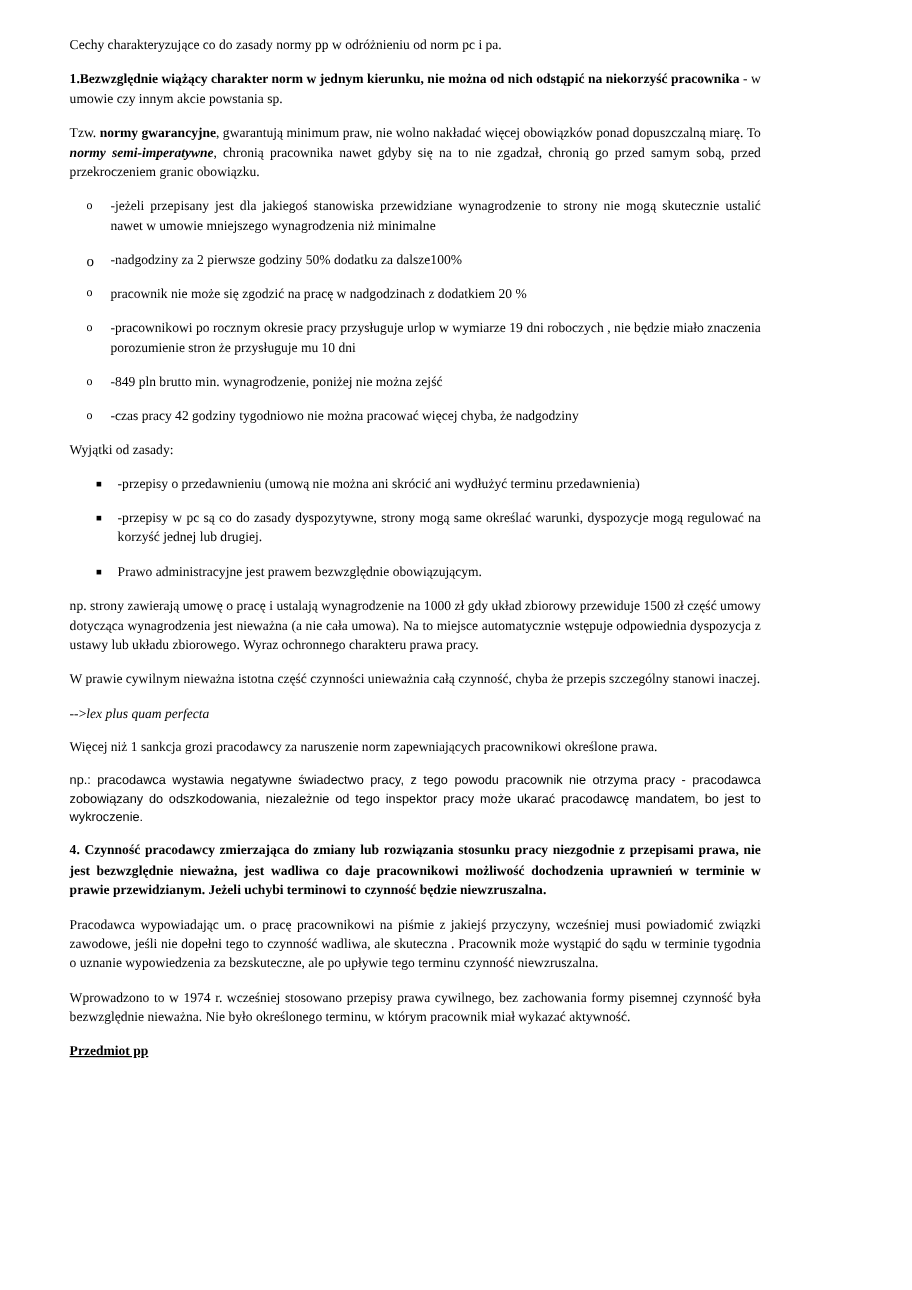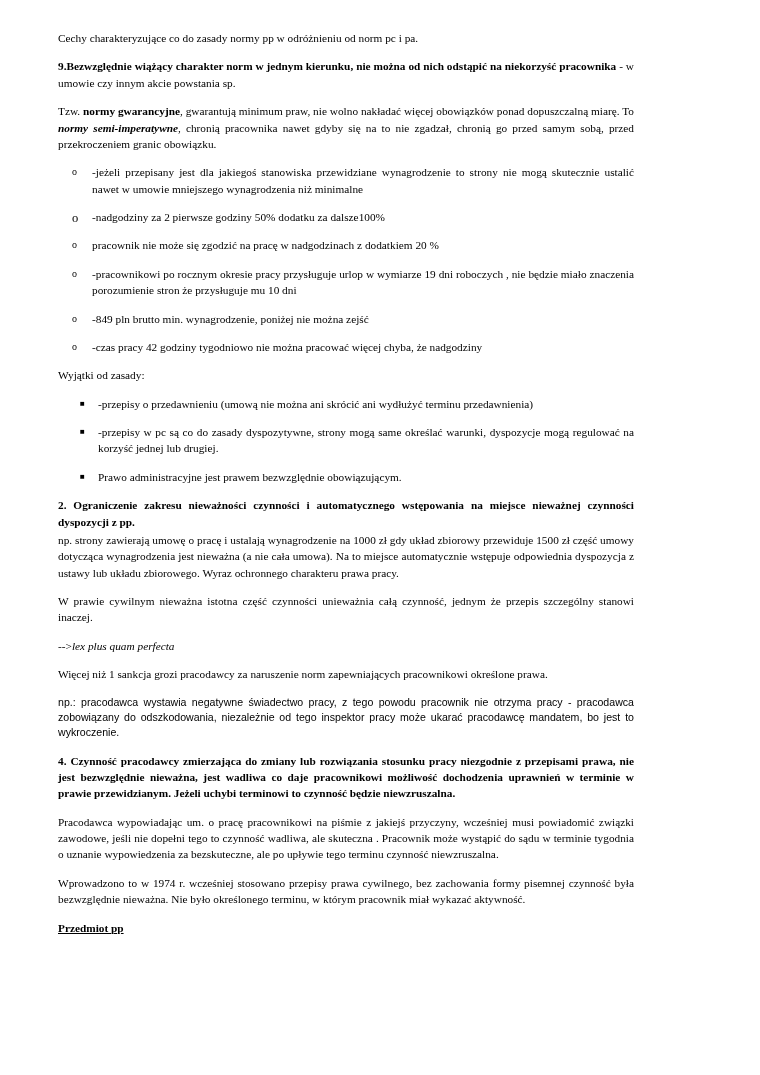--- a/index.html
+++ b/index.html
@@ -73,21 +73,21 @@
   .sp-before { margin-top: 10px; }
 </style>
 </head>
 <body>
 
 <div class="page">
 
   <p>Cechy charakteryzujące co do zasady normy pp w odróżnieniu od norm pc i pa.</p>
 
   <p>
-    <span class="b">9.Bezwzględnie wiążący charakter norm w jednym kierunku, nie można od nich odstąpić na niekorzyść pracownika</span><span> - w umowie czy innym akcie powstania sp.</span>
+    <span class="b">1.Bezwzględnie wiążący charakter norm w jednym kierunku, nie można od nich odstąpić na niekorzyść pracownika</span><span> - w umowie czy innym akcie powstania sp.</span>
   </p>
 
   <p>
     <span>Tzw. </span><span class="b">normy gwarancyjne</span><span>, gwarantują minimum praw, nie wolno nakładać więcej obowiązków ponad dopuszczalną miarę. To </span><span class="bi">normy semi-imperatywne</span><span>, chronią pracownika nawet gdyby się na to nie zgadzał, chronią go przed samym sobą, przed przekroczeniem granic obowiązku.</span>
   </p>
 
   <ul class="circles">
     <li><span class="marker">o</span><span>-jeżeli przepisany jest dla jakiegoś stanowiska przewidziane wynagrodzenie to strony nie mogą skutecznie ustalić nawet w umowie mniejszego wynagrodzenia niż minimalne</span></li>
     <li class="big"><span class="marker">o</span><span>-nadgodziny za 2 pierwsze godziny 50% dodatku za dalsze100%</span></li>
     <li><span class="marker">o</span><span>pracownik nie może się zgodzić na pracę w nadgodzinach z dodatkiem 20 %</span></li>
@@ -97,26 +97,23 @@
   </ul>
 
   <p>Wyjątki od zasady:</p>
 
   <ul class="squares">
     <li><span class="marker">■</span><span>-przepisy o przedawnieniu (umową nie można ani skrócić ani wydłużyć terminu przedawnienia)</span></li>
     <li><span class="marker">■</span><span>-przepisy w pc są co do zasady dyspozytywne, strony mogą same określać warunki, dyspozycje mogą regulować na korzyść jednej lub drugiej.</span></li>
     <li><span class="marker">■</span><span>Prawo administracyjne jest prawem bezwzględnie obowiązującym.</span></li>
   </ul>
 
-  <p class="tight">
-    <span class="b">2. Ograniczenie zakresu nieważności czynności i automatycznego wstępowania na miejsce nieważnej czynności dyspozycji z pp.</span>
-  </p>
   <p>np. strony zawierają umowę o pracę i ustalają wynagrodzenie na 1000 zł gdy układ zbiorowy przewiduje 1500 zł część umowy dotycząca wynagrodzenia jest nieważna (a nie cała umowa). Na to miejsce automatycznie wstępuje odpowiednia dyspozycja z ustawy lub układu zbiorowego. Wyraz ochronnego charakteru prawa pracy.</p>
 
-  <p>W prawie cywilnym nieważna istotna  część czynności unieważnia całą czynność, jednym że przepis szczególny stanowi inaczej.</p>
+  <p>W prawie cywilnym nieważna istotna  część czynności unieważnia całą czynność, chyba że przepis szczególny stanowi inaczej.</p>
 
 
   <p>
     <span>--&gt;</span><span class="i">lex plus quam perfecta</span>
   </p>
 
   <p>Więcej niż 1 sankcja grozi pracodawcy za naruszenie norm zapewniających pracownikowi określone prawa.</p>
 
   <p class="sans">np.: pracodawca wystawia negatywne świadectwo pracy, z tego powodu pracownik nie otrzyma pracy - pracodawca zobowiązany do odszkodowania, niezależnie od tego inspektor pracy może ukarać pracodawcę mandatem, bo jest to wykroczenie.</p>
 

